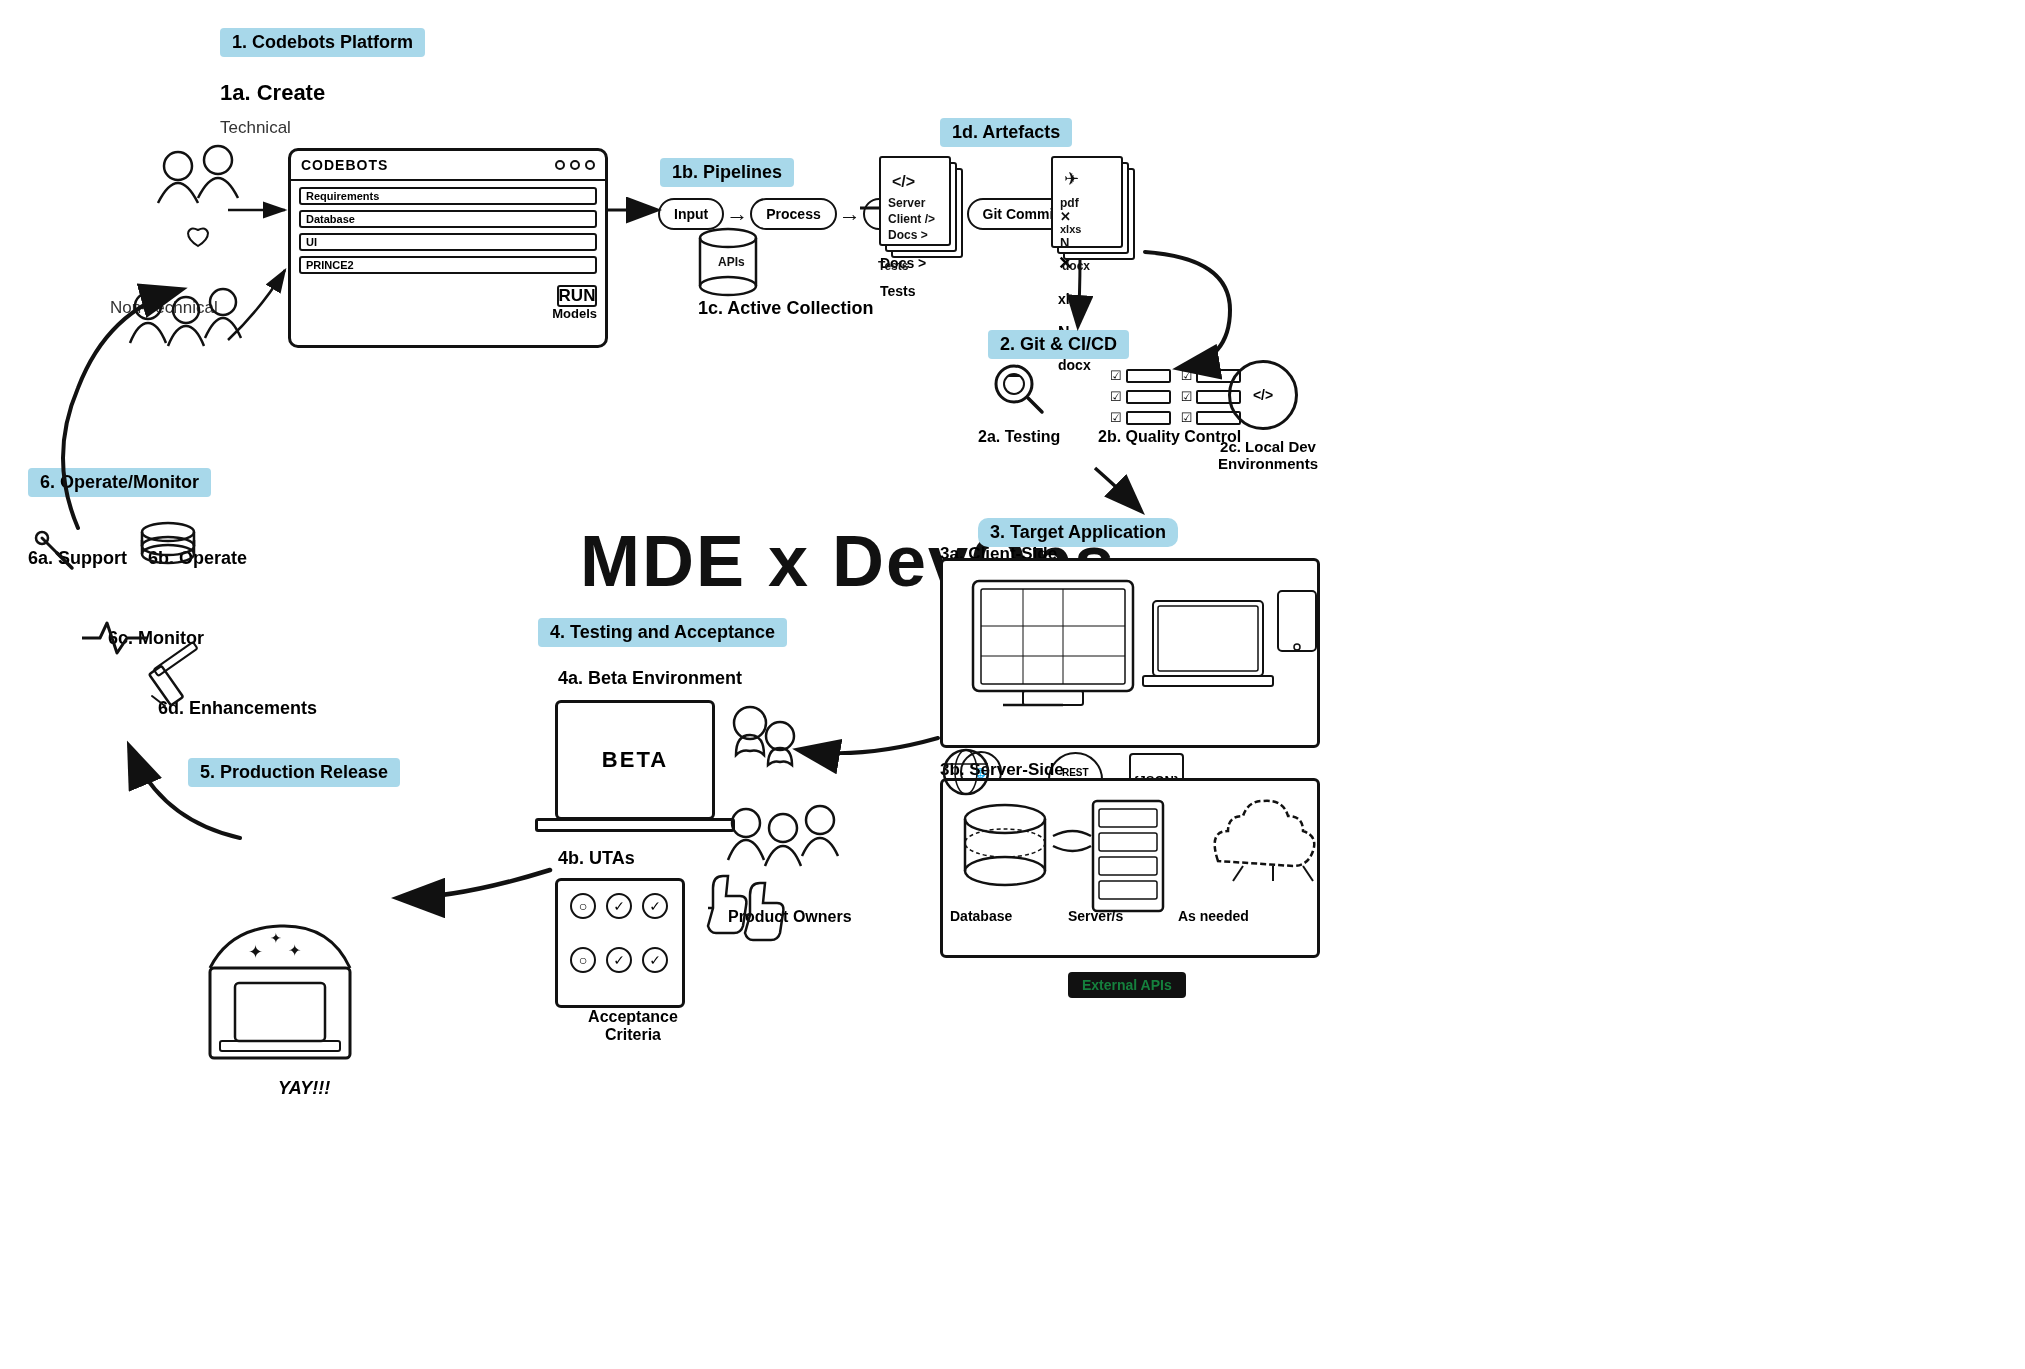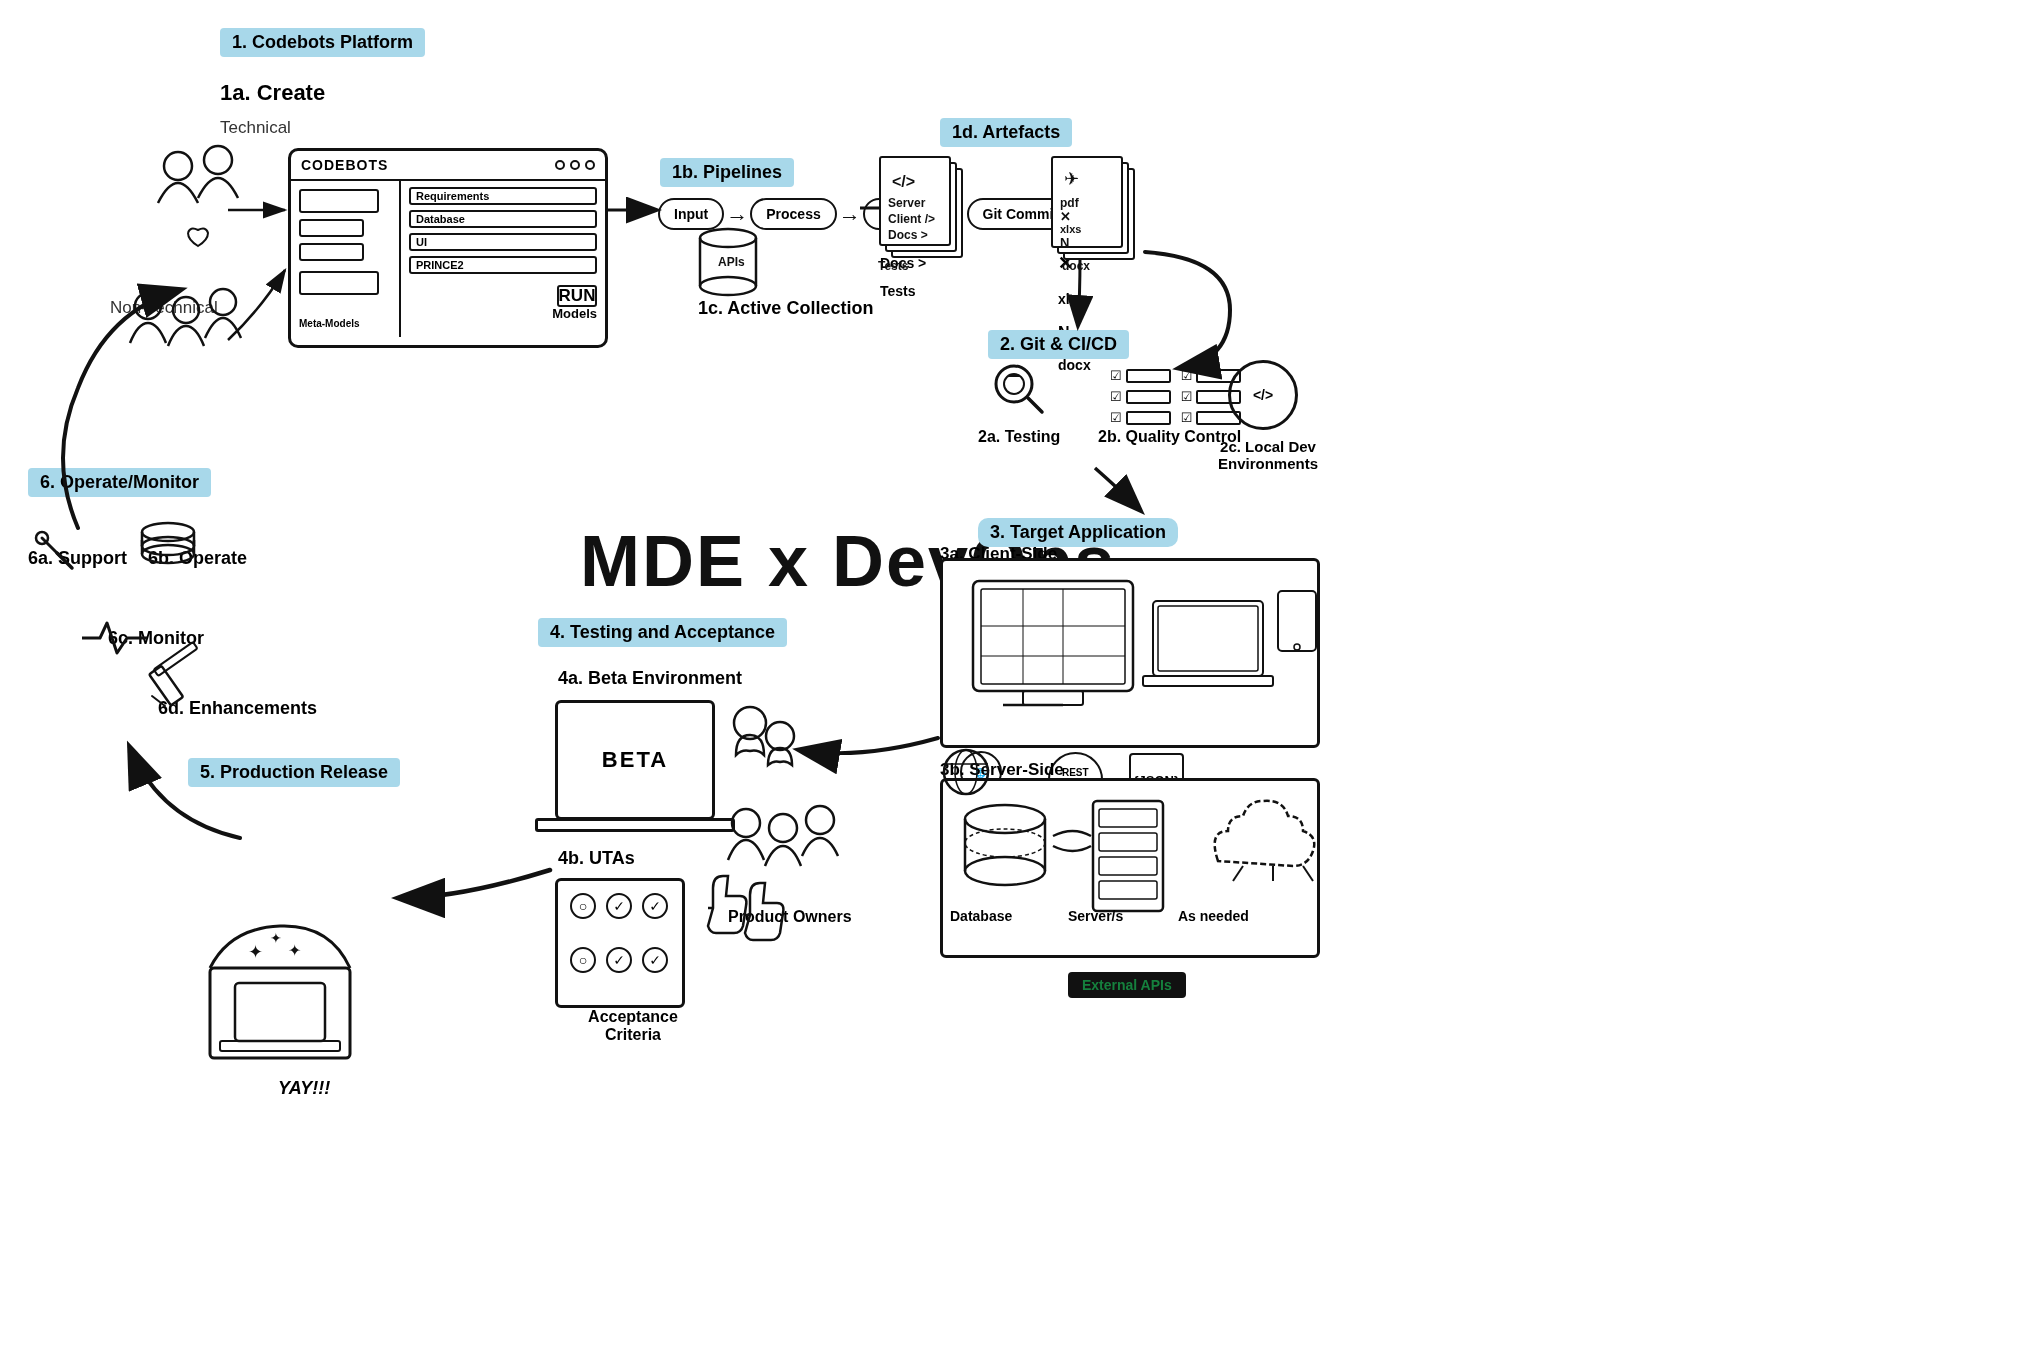--- a/index.html
+++ b/index.html
@@ -442,29 +442,20 @@
   <div class="codebots-box">
     <div class="codebots-title-bar">
       <span class="codebots-title-text">CODEBOTS</span>
       <div class="codebots-dots">
         <div class="codebots-dot"></div>
         <div class="codebots-dot"></div>
         <div class="codebots-dot"></div>
       </div>
     </div>
     <div class="codebots-body">
-      <div class="codebots-left">
-        <div class="codebots-block" style="width:80px;height:24px;"></div>
-        <div class="codebots-block" style="width:65px;height:18px;"></div>
-        <div class="codebots-block" style="width:65px;height:18px;"></div>
-        <div class="codebots-block" style="width:80px;height:24px;margin-top:4px;"></div>
-        <div style="display:flex;gap:6px;margin-top:auto;">
-          <span class="codebots-footer-label" style="font-size:10px;">Meta-Models</span>
-        </div>
-      </div>
       <div class="codebots-right">
         <div class="codebots-menu-item">Requirements</div>
         <div class="codebots-menu-item">Database</div>
         <div class="codebots-menu-item">UI</div>
         <div class="codebots-menu-item">PRINCE2</div>
         <div class="run-btn">RUN</div>
         <div class="models-label">Models</div>
       </div>
     </div>
   </div>

